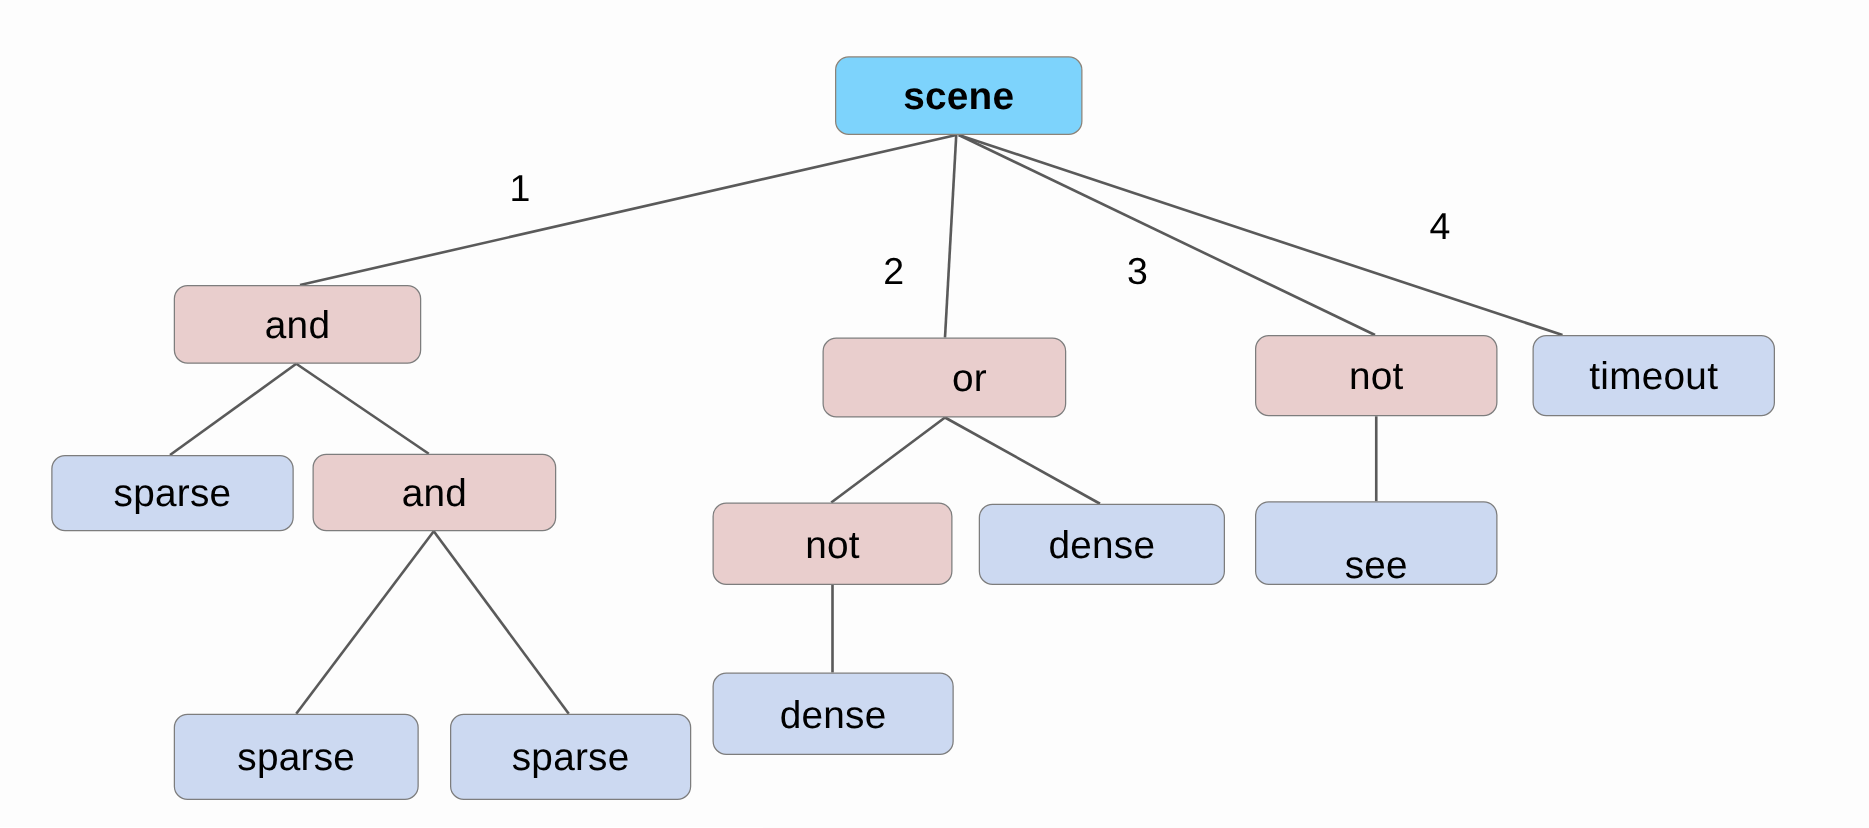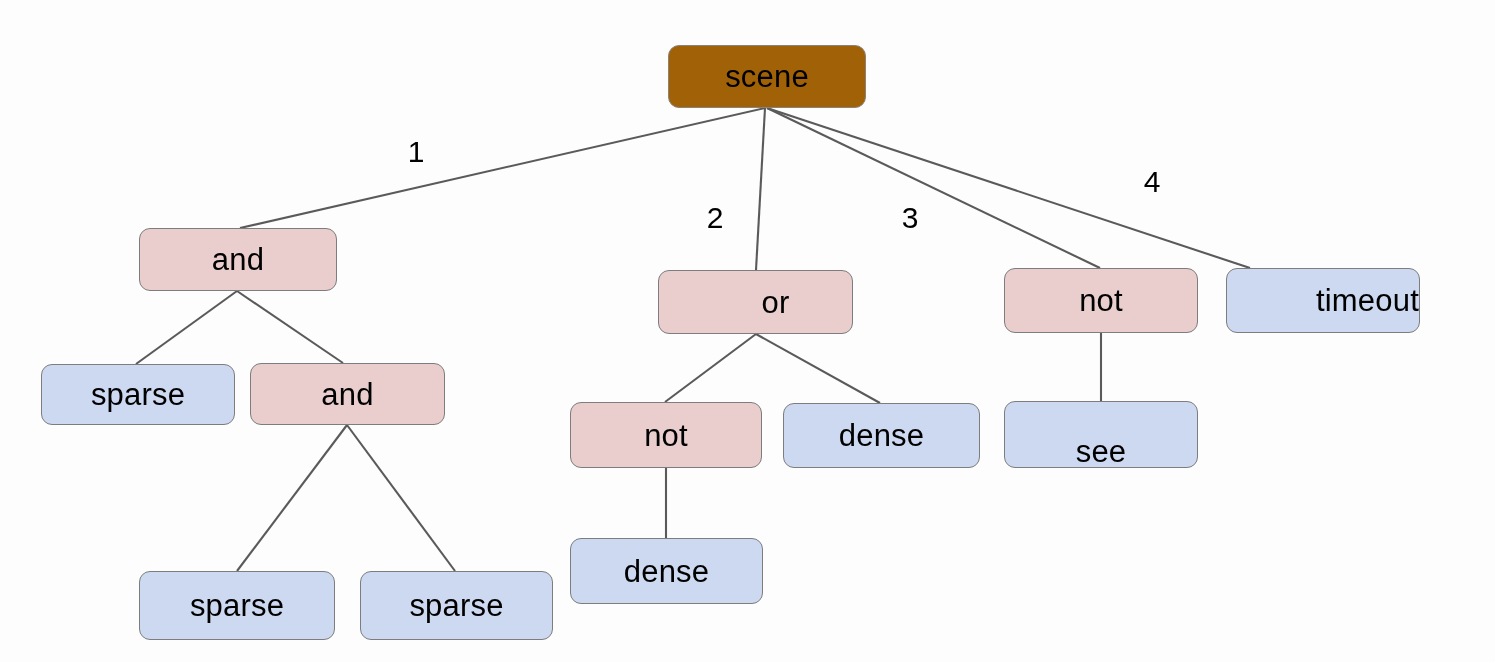--- a/index.html
+++ b/index.html
@@ -31,21 +31,21 @@
     justify-content: center;
     border: 1.6px solid #7d7d7d;
     border-radius: 11px;
     color: #000000;
     font-size: 31px;
     line-height: 1;
     letter-spacing: 0.2px;
     white-space: nowrap;
     z-index: 2;
   }
-  .node.root   { background: #a16207; border-color: #8c8378; }
+  .node.root   { background: #7dd3fc; border-color: #8c8378; font-weight: bold; }
   .node.op     { background: #e9cecd; border-color: #7d7d7d; }
   .node.leaf   { background: #ccd9f1; border-color: #7d7d7d; }
   .edge-label {
     position: absolute;
     color: #000000;
     font-size: 30px;
     line-height: 1;
     z-index: 3;
     transform: translate(-50%, -50%);
     white-space: nowrap;
@@ -99,21 +99,21 @@
       </div>
       <div class="node leaf" style="left: 570px; top: 538px; width: 193px; height: 66px;">
         <span>dense</span>
       </div>
       <div class="node op" style="left: 1004px; top: 268px; width: 194px; height: 65px;">
         <span>not</span>
       </div>
       <div class="node leaf" style="left: 1004px; top: 401px; width: 194px; height: 67px; align-items: flex-end;">
         <span>see</span>
       </div>
-      <div class="node leaf" style="left: 1226px; top: 268px; width: 194px; height: 65px; justify-content: flex-end;">
+      <div class="node leaf" style="left: 1226px; top: 268px; width: 194px; height: 65px;">
         <span>timeout</span>
       </div>
     </div>
   <div id="label-layer">
       <div class="edge-label" style="left: 416px; top: 152px;">1</div>
       <div class="edge-label" style="left: 715px; top: 218px;">2</div>
       <div class="edge-label" style="left: 910px; top: 218px;">3</div>
       <div class="edge-label" style="left: 1152px; top: 182px;">4</div>
     </div>
 </div>

